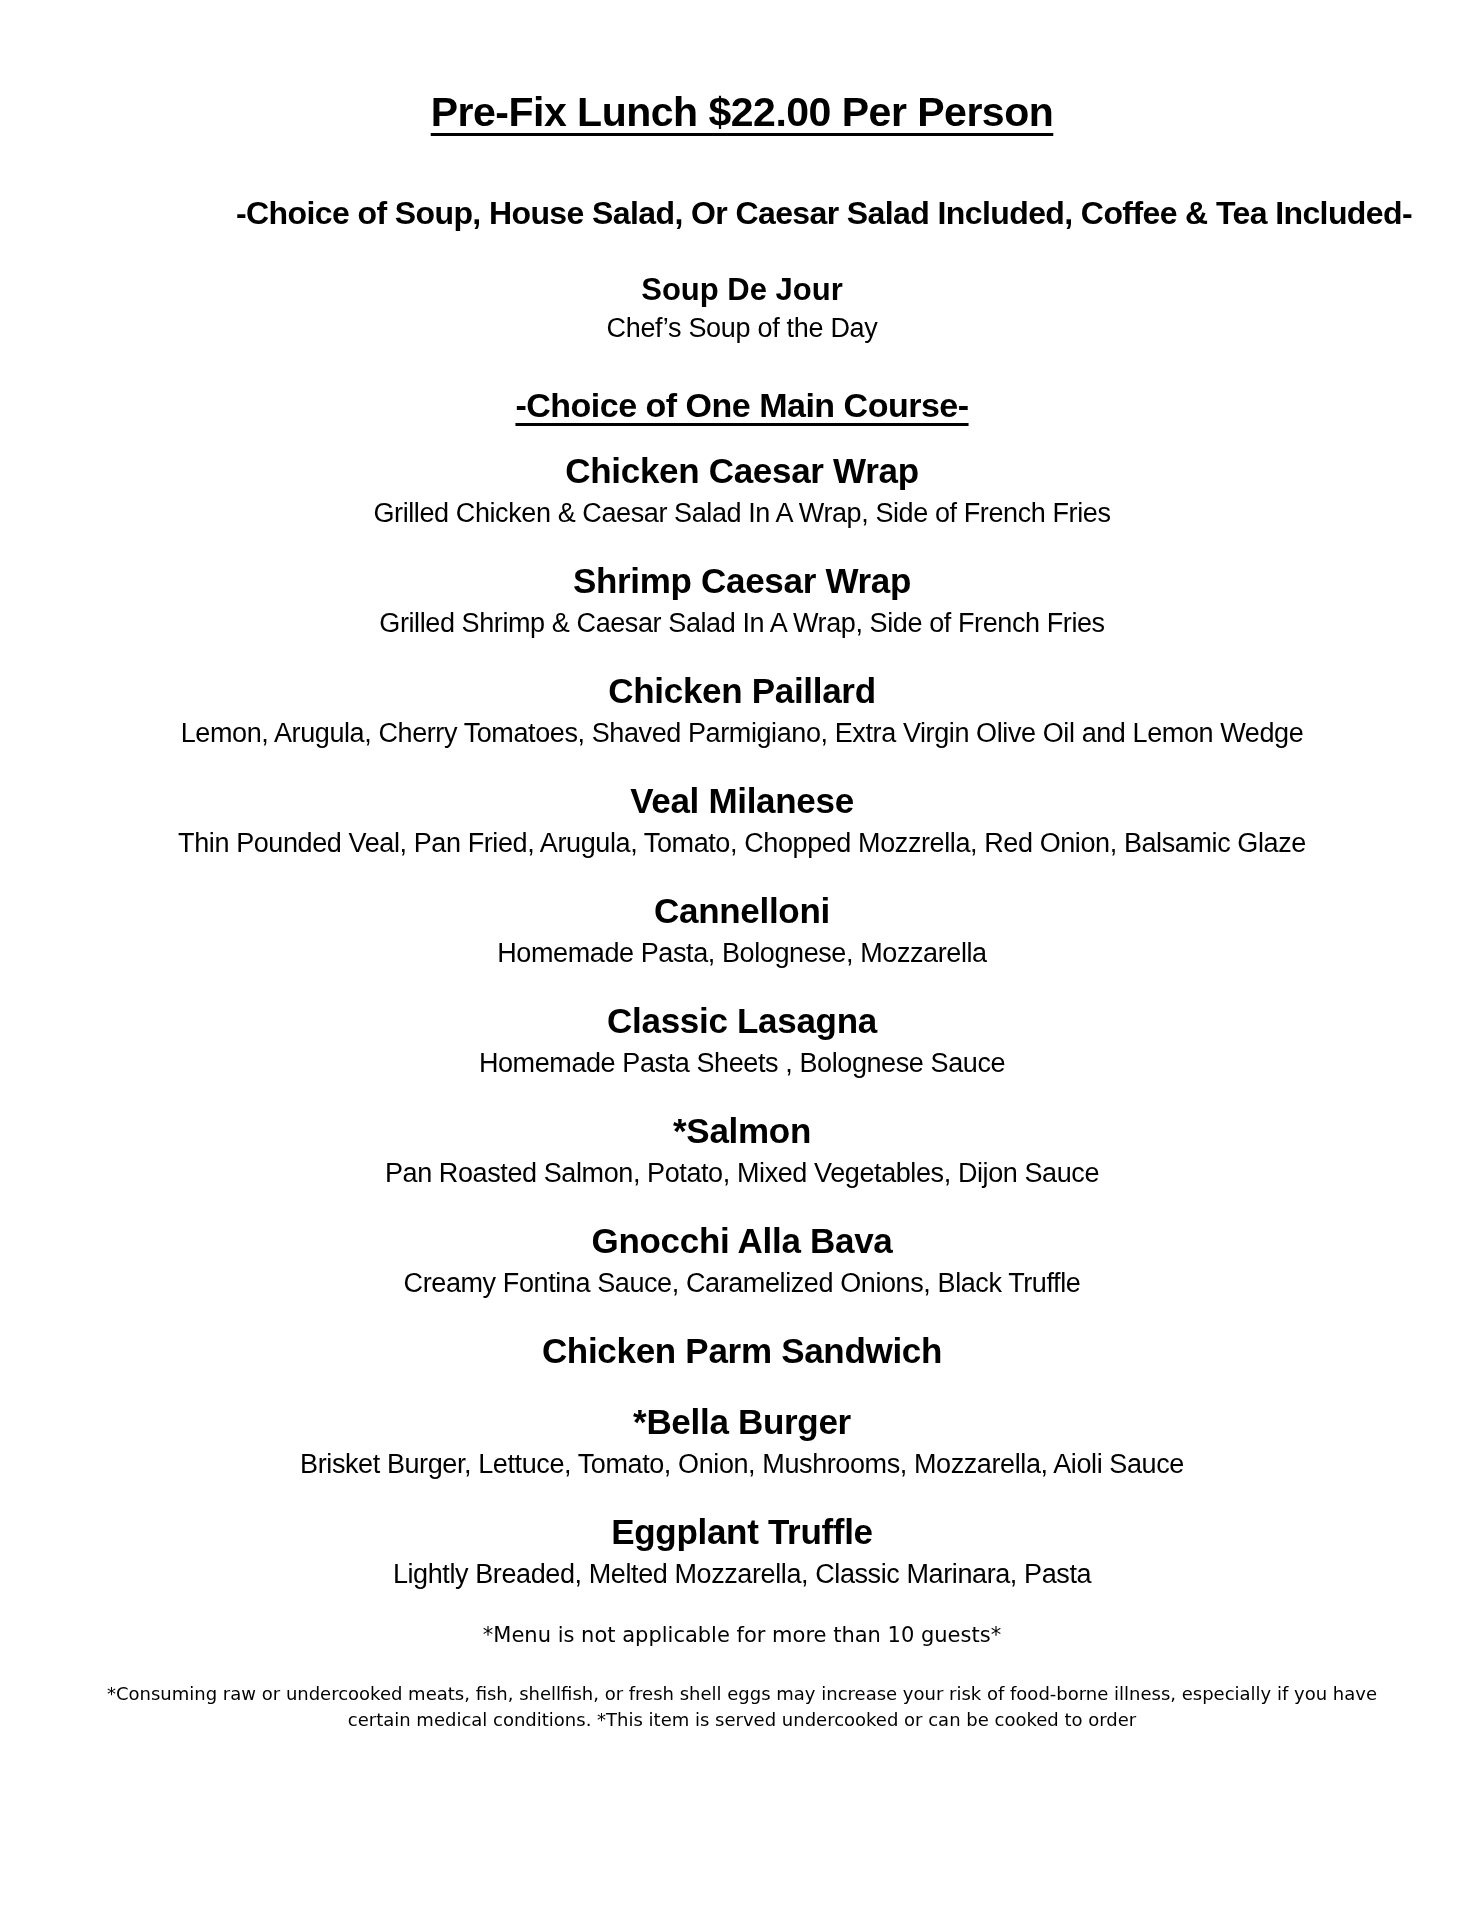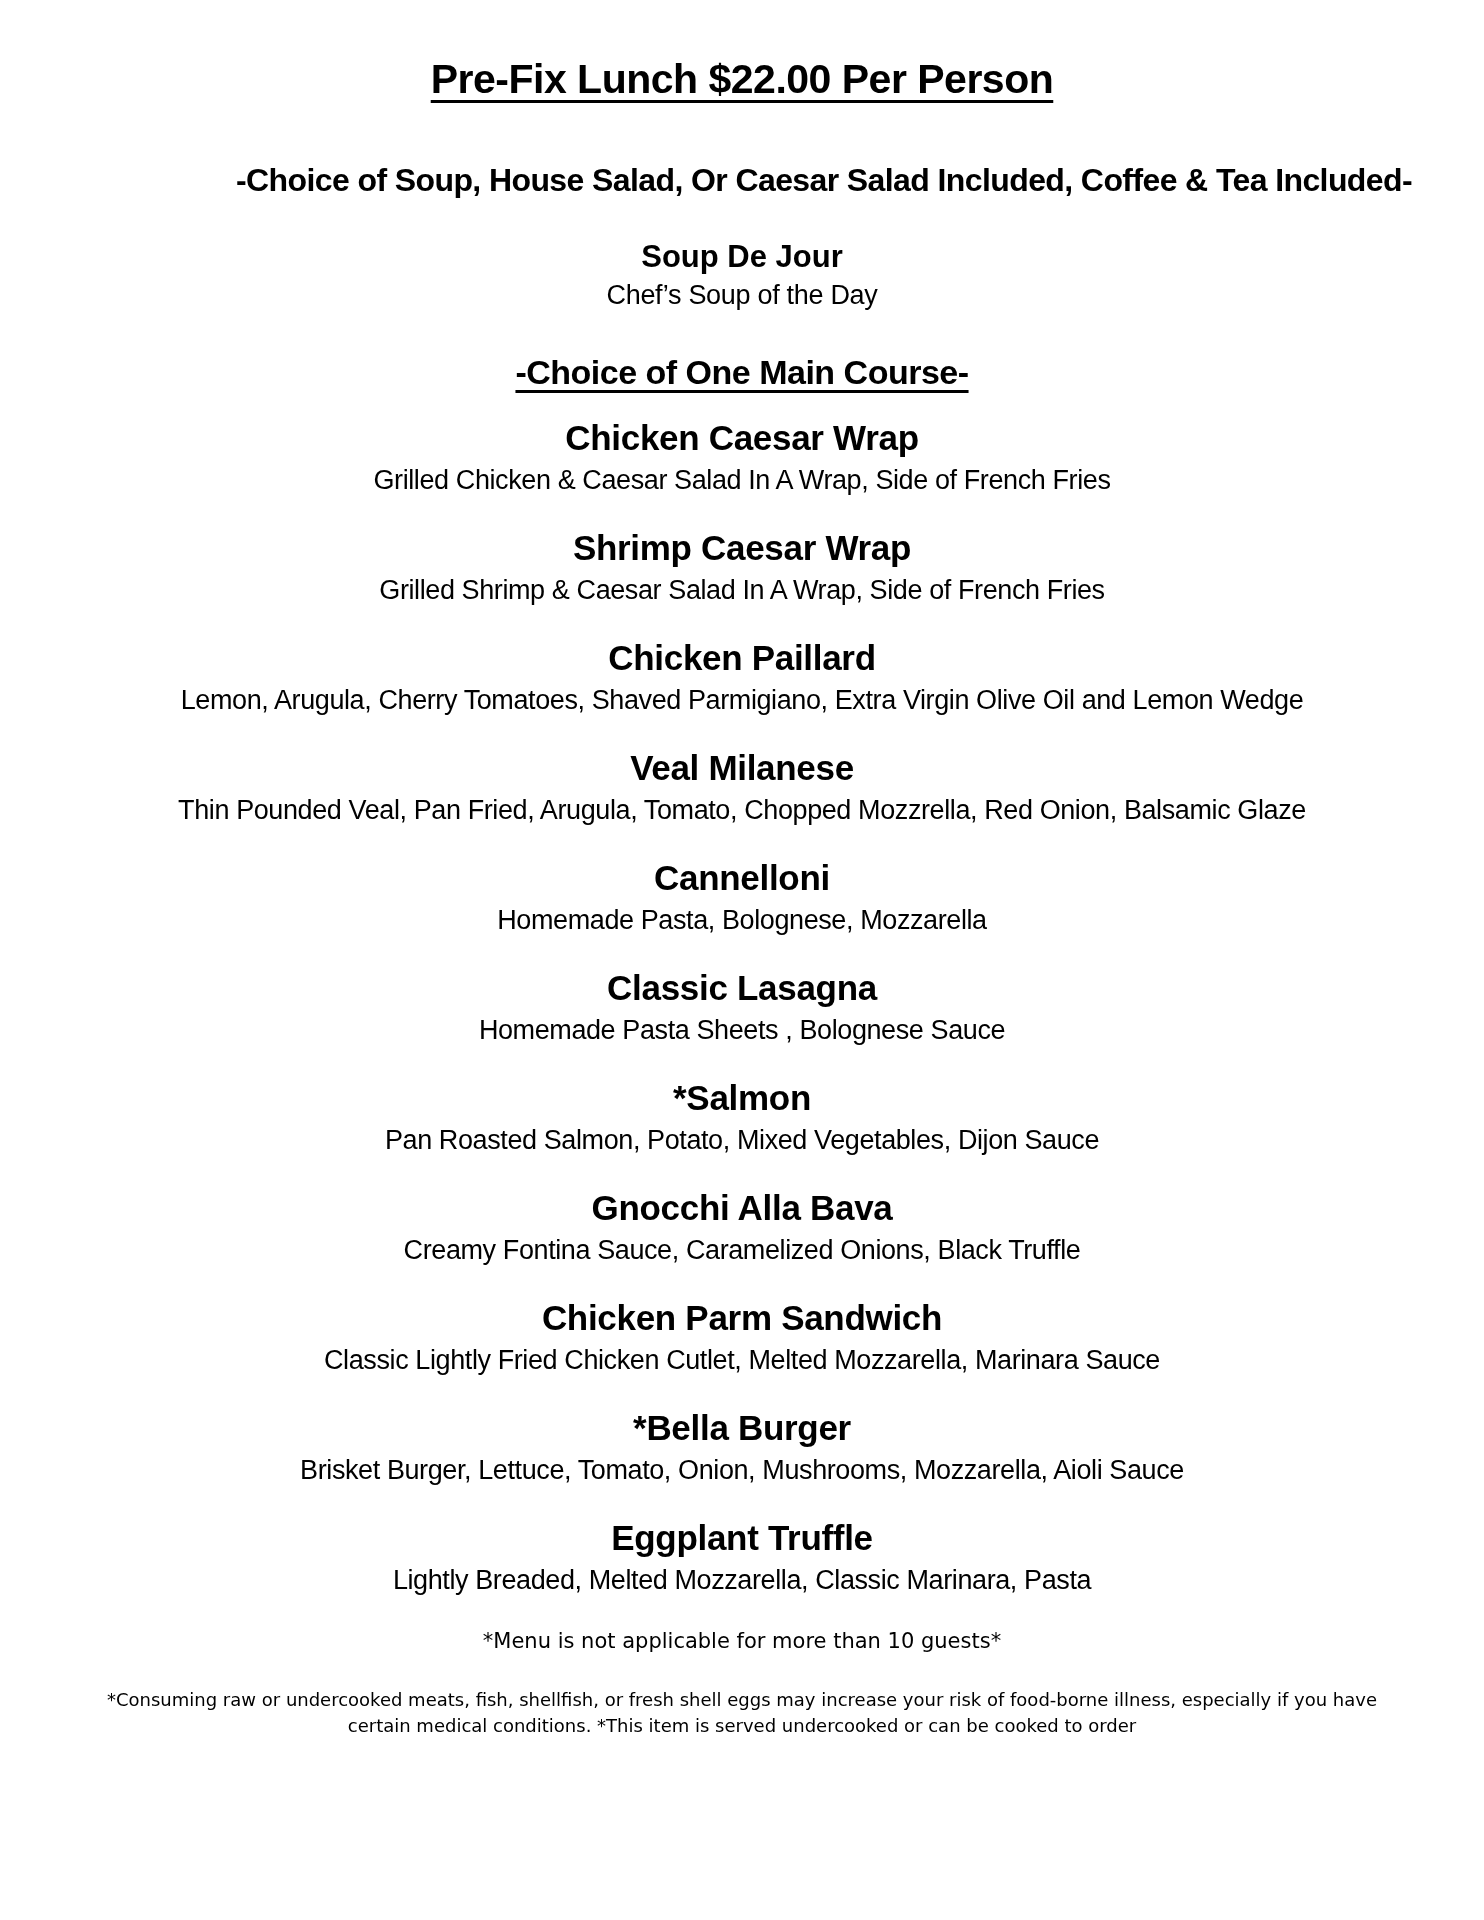--- a/index.html
+++ b/index.html
@@ -11,21 +11,21 @@
     position: relative;
     width: 1484px;
     height: 1920px;
     margin: 0 auto;
     background: #ffffff;
     color: #000000;
     font-family: "Liberation Sans", sans-serif;
     text-align: center;
     overflow: hidden;
     box-sizing: border-box;
-    padding: 56px 72px 0 72px;
+    padding: 89px 72px 0 72px;
   }
   .title {
     font-size: 41px;
     font-weight: bold;
     line-height: 46px;
     letter-spacing: -0.5px;
     text-decoration: underline;
     text-decoration-thickness: 3px;
     text-underline-offset: 7px;
     margin: 0 0 58px 0;
@@ -150,21 +150,20 @@
     <div class="item-description">Pan Roasted Salmon, Potato, Mixed Vegetables, Dijon Sauce</div>
   </div>
 
   <div class="menu-item">
     <div class="item-name">Gnocchi Alla Bava</div>
     <div class="item-description">Creamy Fontina Sauce, Caramelized Onions, Black Truffle</div>
   </div>
 
   <div class="menu-item">
     <div class="item-name">Chicken Parm Sandwich</div>
-    <div class="item-description">Classic Lightly Fried Chicken Cutlet, Melted Mozzarella, Marinara Sauce</div>
   </div>
 
   <div class="menu-item">
     <div class="item-name">*Bella Burger</div>
     <div class="item-description">Brisket Burger, Lettuce, Tomato, Onion, Mushrooms, Mozzarella, Aioli Sauce</div>
   </div>
 
   <div class="menu-item">
     <div class="item-name">Eggplant Truffle</div>
     <div class="item-description">Lightly Breaded, Melted Mozzarella, Classic Marinara, Pasta</div>

